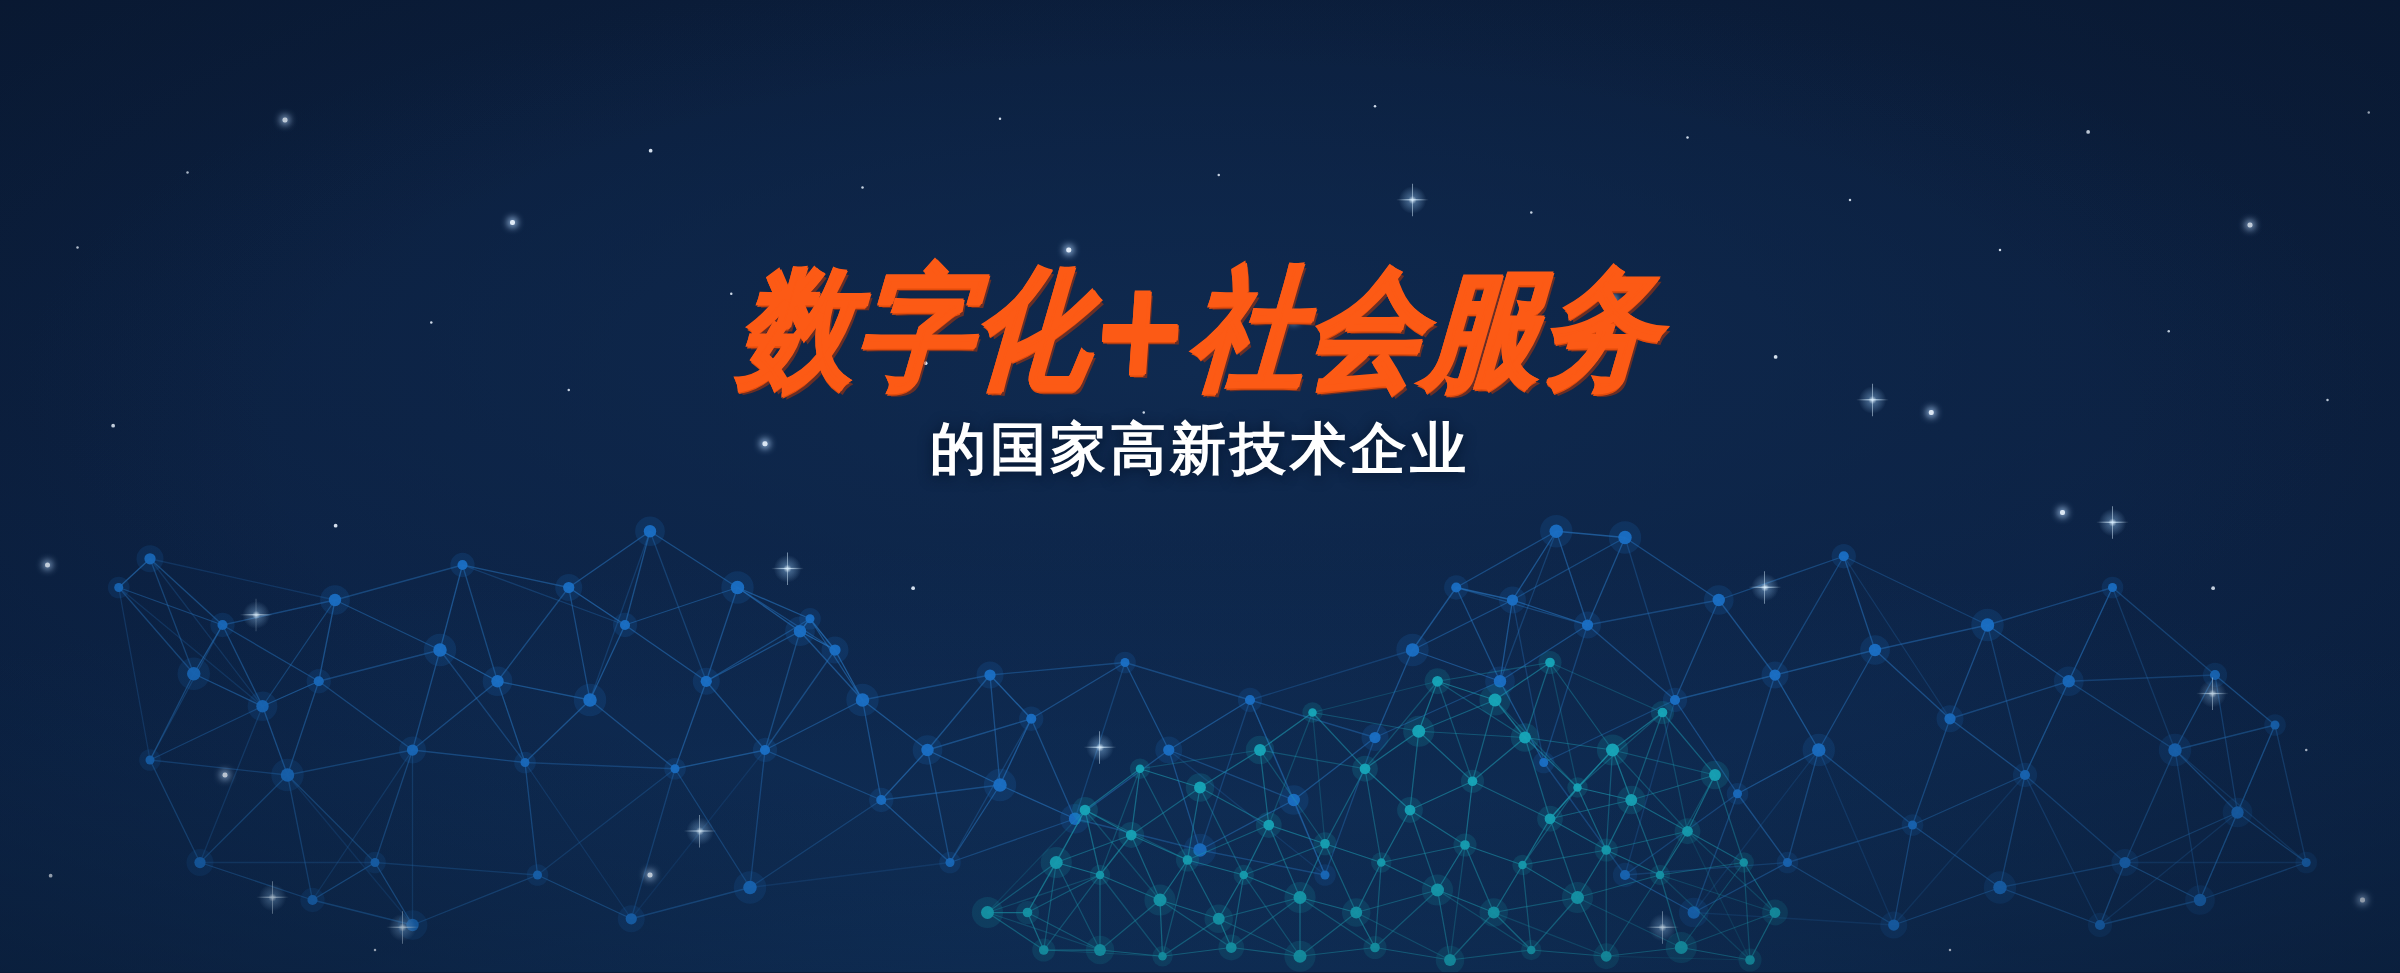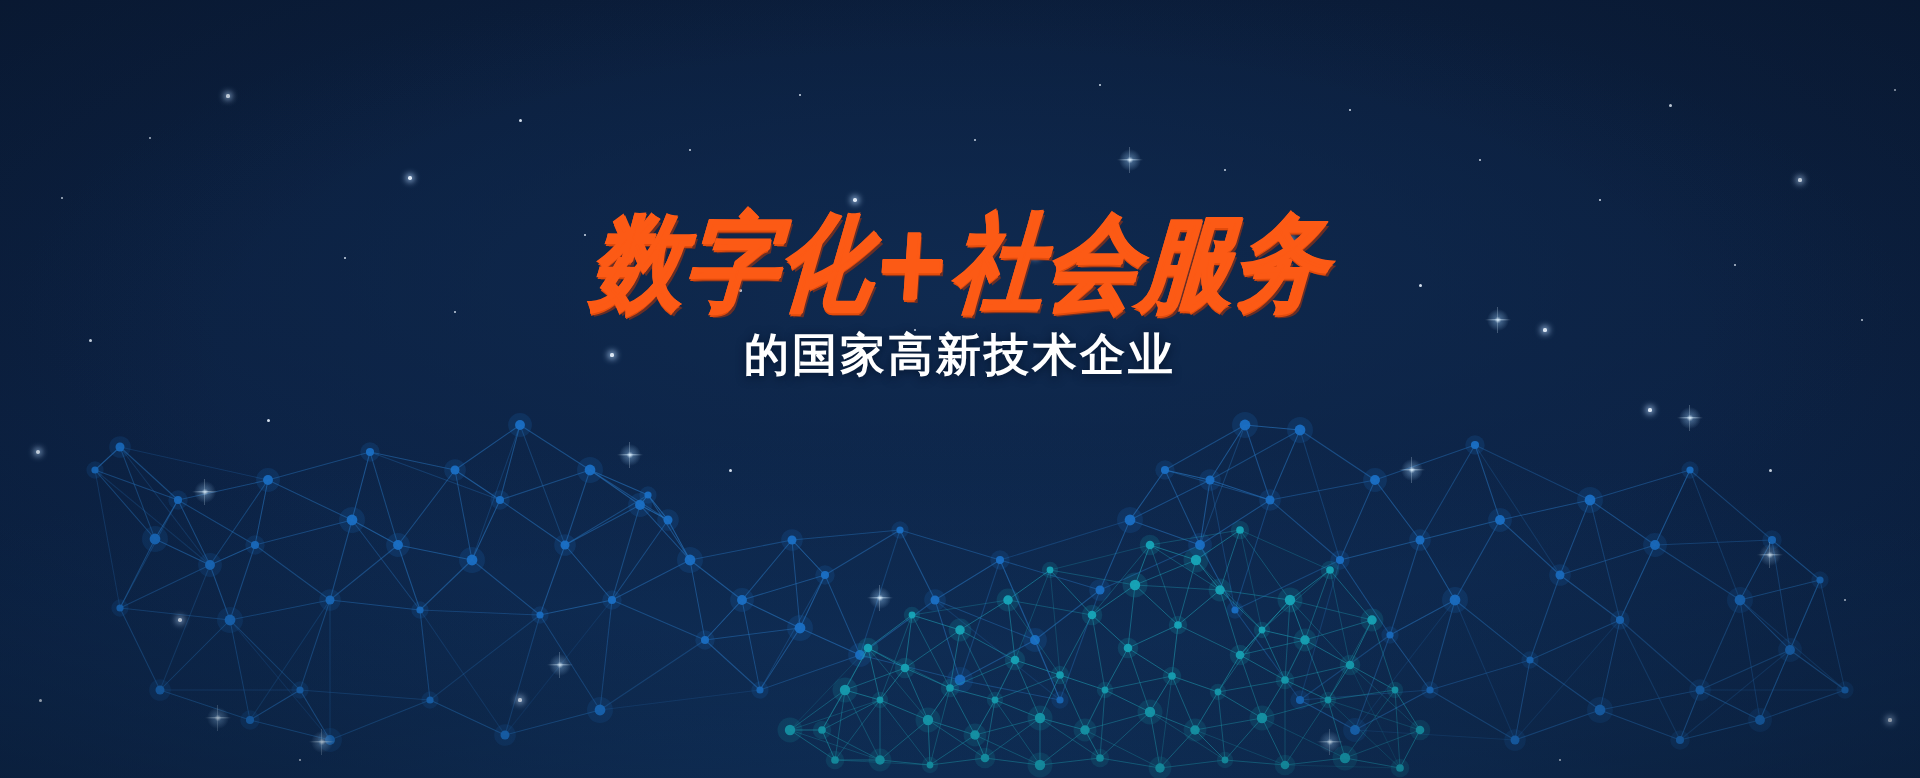--- a/index.html
+++ b/index.html
@@ -74,21 +74,21 @@
        2px 0 0 #fc5a15,
       -1px 0 0 #fc5a15,
        0 2px 0 #e24b0c,
        3px 3px 0 rgba(180,52,8,0.55);
     -webkit-text-stroke:2px #fc5a15;
     white-space:nowrap;
   }
   .subline{
     margin:16px;
     margin-top:26px;
-    font-family:Liberation Mono, monospace;
+    font-family:Liberation Sans, sans-serif;
     font-weight:700;
     font-size:45px;
     line-height:1.0;
     letter-spacing:3px;
     color:#ffffff;
     white-space:nowrap;
     text-shadow:0 2px 10px rgba(4,18,40,0.85);
   }
 </style>
 </head>

